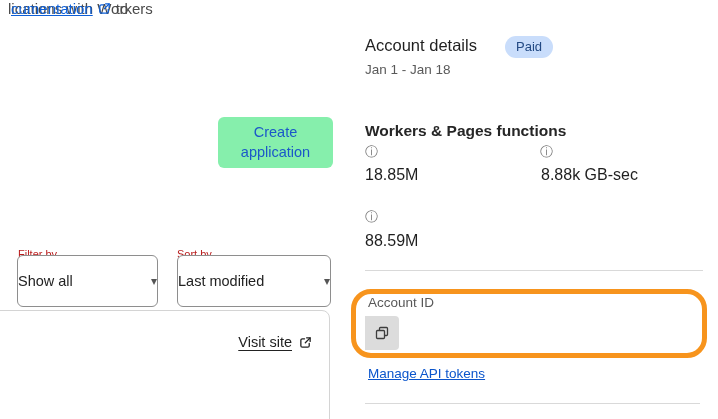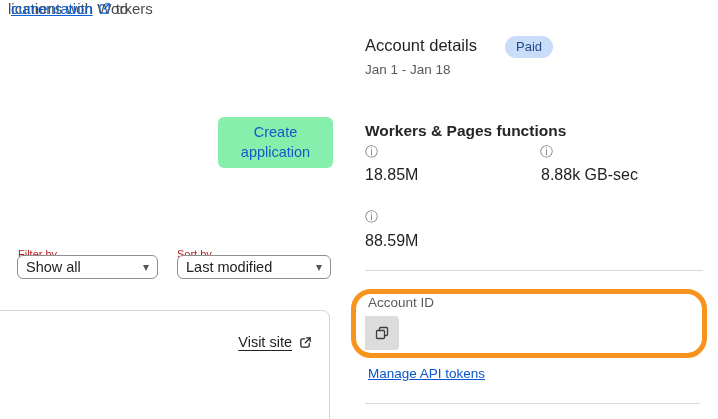--- a/index.html
+++ b/index.html
@@ -25,24 +25,24 @@
     background: #86efac; border: none; border-radius: 6px;
     color: #1b57c9; font-size: 14.5px; line-height: 1.35;
     font-family: inherit; text-align: center; cursor: pointer;
     display: flex; align-items: center; justify-content: center; padding: 13px 8px;
   }
 
   .ctl-label { font-size: 11px; color: #b91c1c; top: 231px; margin-top: 17px; }
   .filter-label { left: 18px; }
   .sort-label { left: 177px; }
   .select {
-    top: 255px; height: 24px; background: #fff;
+    top: 255px; height: 52px; background: #fff;
     border: 1px solid #8e8e8e; border-radius: 6px;
     display: flex; align-items: center; justify-content: space-between;
-    padding: 0 8px; font-size: 14.5px; color: #222; cursor: pointer;
+    padding: 0 0; font-size: 14.5px; color: #222; cursor: pointer;
   }
   .select-filter { left: 17px; width: 141px; }
   .select-sort { left: 177px; width: 154px; }
   .caret { color: #555; font-size: 12px; margin-left: 8px; }
 
   .site-card {
     left: -20px; top: 310px; width: 350px; height: 130px;
     background: #fff; border: 1px solid #d4d4d4;
     border-radius: 0 8px 0 0;
   }

